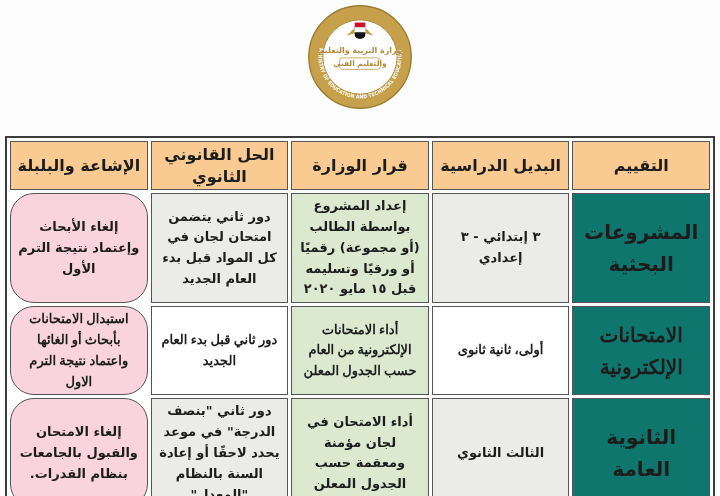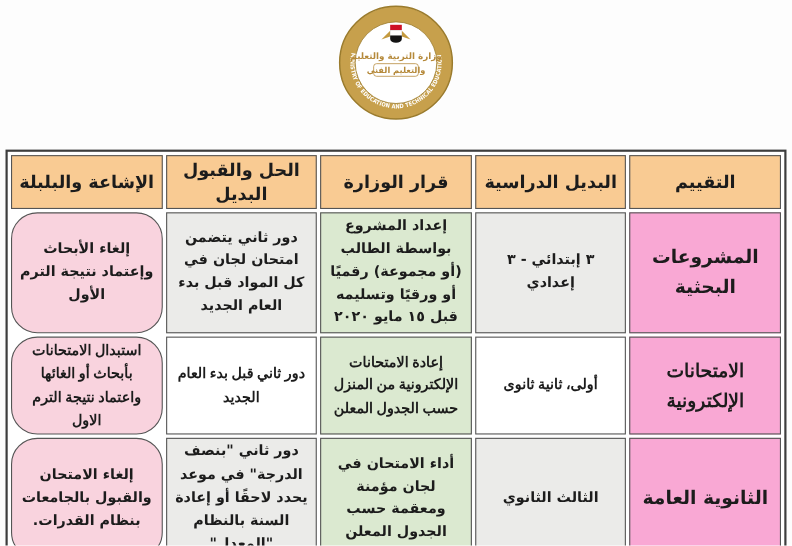--- a/index.html
+++ b/index.html
@@ -36,21 +36,21 @@
     word-wrap: break-word;
   }
   th {
     background: #f9cb93;
     font-size: 16px;
     font-weight: 700;
     height: 48px;
     line-height: 1.35;
   }
   td { font-size: 13px; font-weight: 700; line-height: 1.6; }
-  td.assessment { background: #f9a8d4; font-size: 17px; }
+  td.assessment { background: #0f766e; font-size: 20px; }
   td.decision   { background: #dbe9d0; }
   td.rumor      { background: #f9d3de; border-radius: 24px; }
   td.neutral-odd  { background: #ebebe9; }
   td.neutral-even { background: #ffffff; }
   tr.r1 td { height: 92px; }
   tr.r2 td { height: 88px; font-family: Liberation Serif, serif; }
   tr.r3 td { height: 97px; }
 </style>
 </head>
 <body>
@@ -84,36 +84,36 @@
   </svg>
 </div>
 
 <div class="table-wrap">
   <table class="decisions">
     <thead>
       <tr>
         <th>التقييم</th>
         <th>البديل الدراسية</th>
         <th>قرار الوزارة</th>
-        <th>الحل والقبول البديل</th>
+        <th>الحل القانوني الثانوي</th>
         <th>الإشاعة والبلبلة</th>
       </tr>
     </thead>
     <tbody>
       <tr class="r1">
         <td class="assessment">المشروعات البحثية</td>
         <td class="neutral-odd">٣ إبتدائي - ٣ إعدادي</td>
         <td class="decision">إعداد المشروع بواسطة الطالب (أو مجموعة) رقميًا أو ورقيًا وتسليمه قبل ١٥ مايو ٢٠٢٠</td>
         <td class="neutral-odd">دور ثاني يتضمن امتحان لجان في كل المواد قبل بدء العام الجديد</td>
         <td class="rumor">إلغاء الأبحاث وإعتماد نتيجة الترم الأول</td>
       </tr>
       <tr class="r2">
         <td class="assessment">الامتحانات الإلكترونية</td>
         <td class="neutral-even">أولى، ثانية ثانوى</td>
-        <td class="decision">إعادة الامتحانات الإلكترونية من المنزل حسب الجدول المعلن</td>
+        <td class="decision">أداء الامتحانات الإلكترونية من العام حسب الجدول المعلن</td>
         <td class="neutral-even">دور ثاني قبل بدء العام الجديد</td>
         <td class="rumor">استبدال الامتحانات بأبحاث أو الغائها واعتماد نتيجة الترم الاول</td>
       </tr>
       <tr class="r3">
         <td class="assessment">الثانوية العامة</td>
         <td class="neutral-odd">الثالث الثانوي</td>
         <td class="decision">أداء الامتحان في لجان مؤمنة ومعقمة حسب الجدول المعلن</td>
         <td class="neutral-odd">دور ثاني "بنصف الدرجة" في موعد يحدد لاحقًا أو إعادة السنة بالنظام "المعدل"</td>
         <td class="rumor">إلغاء الامتحان والقبول بالجامعات بنظام القدرات.</td>
       </tr>

